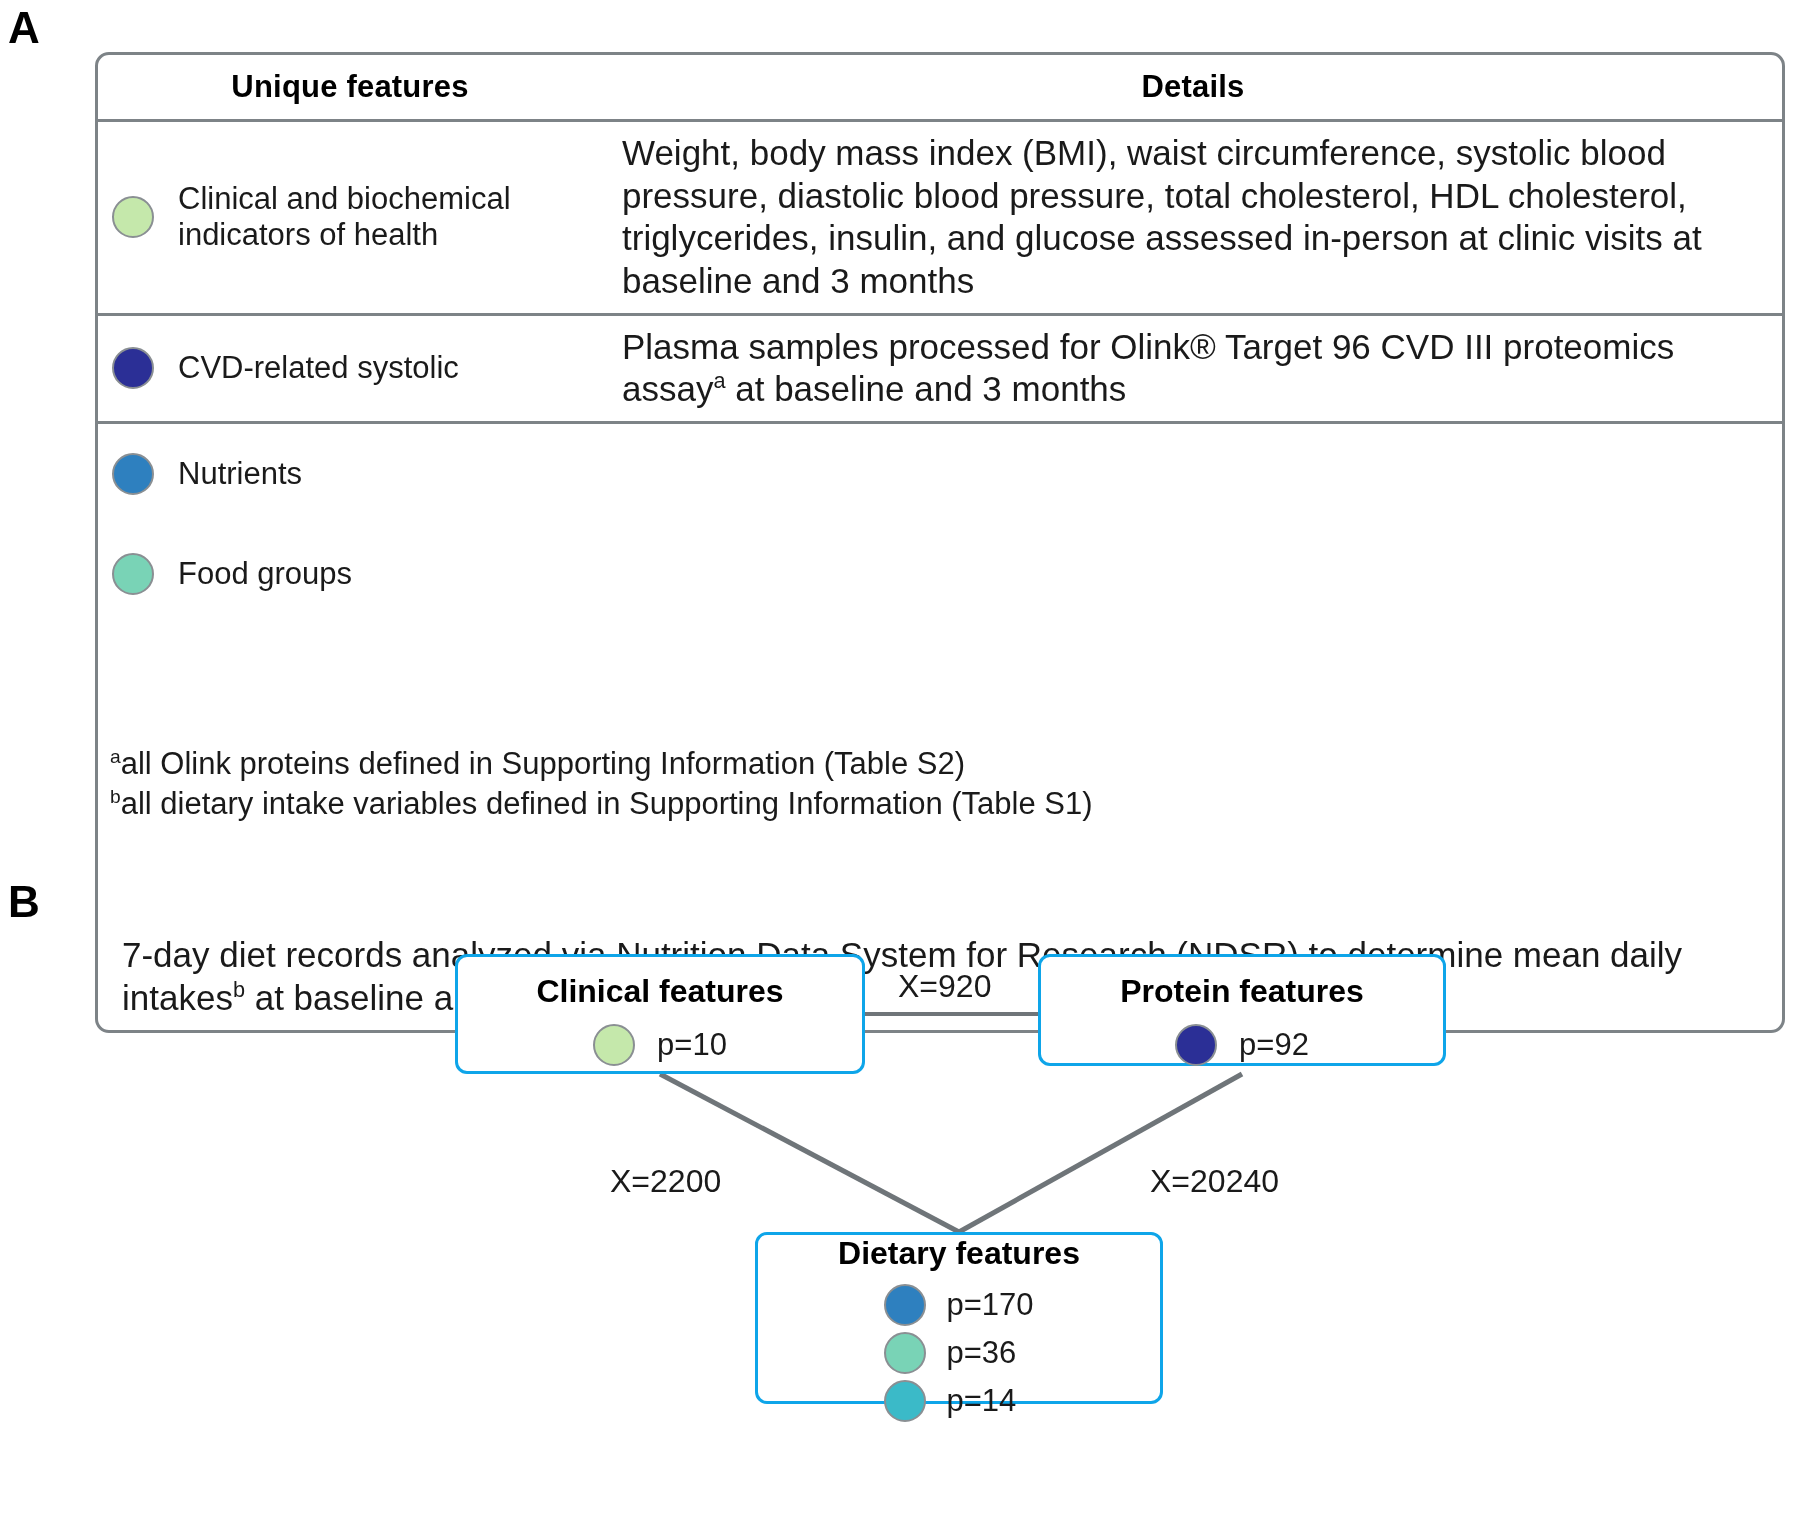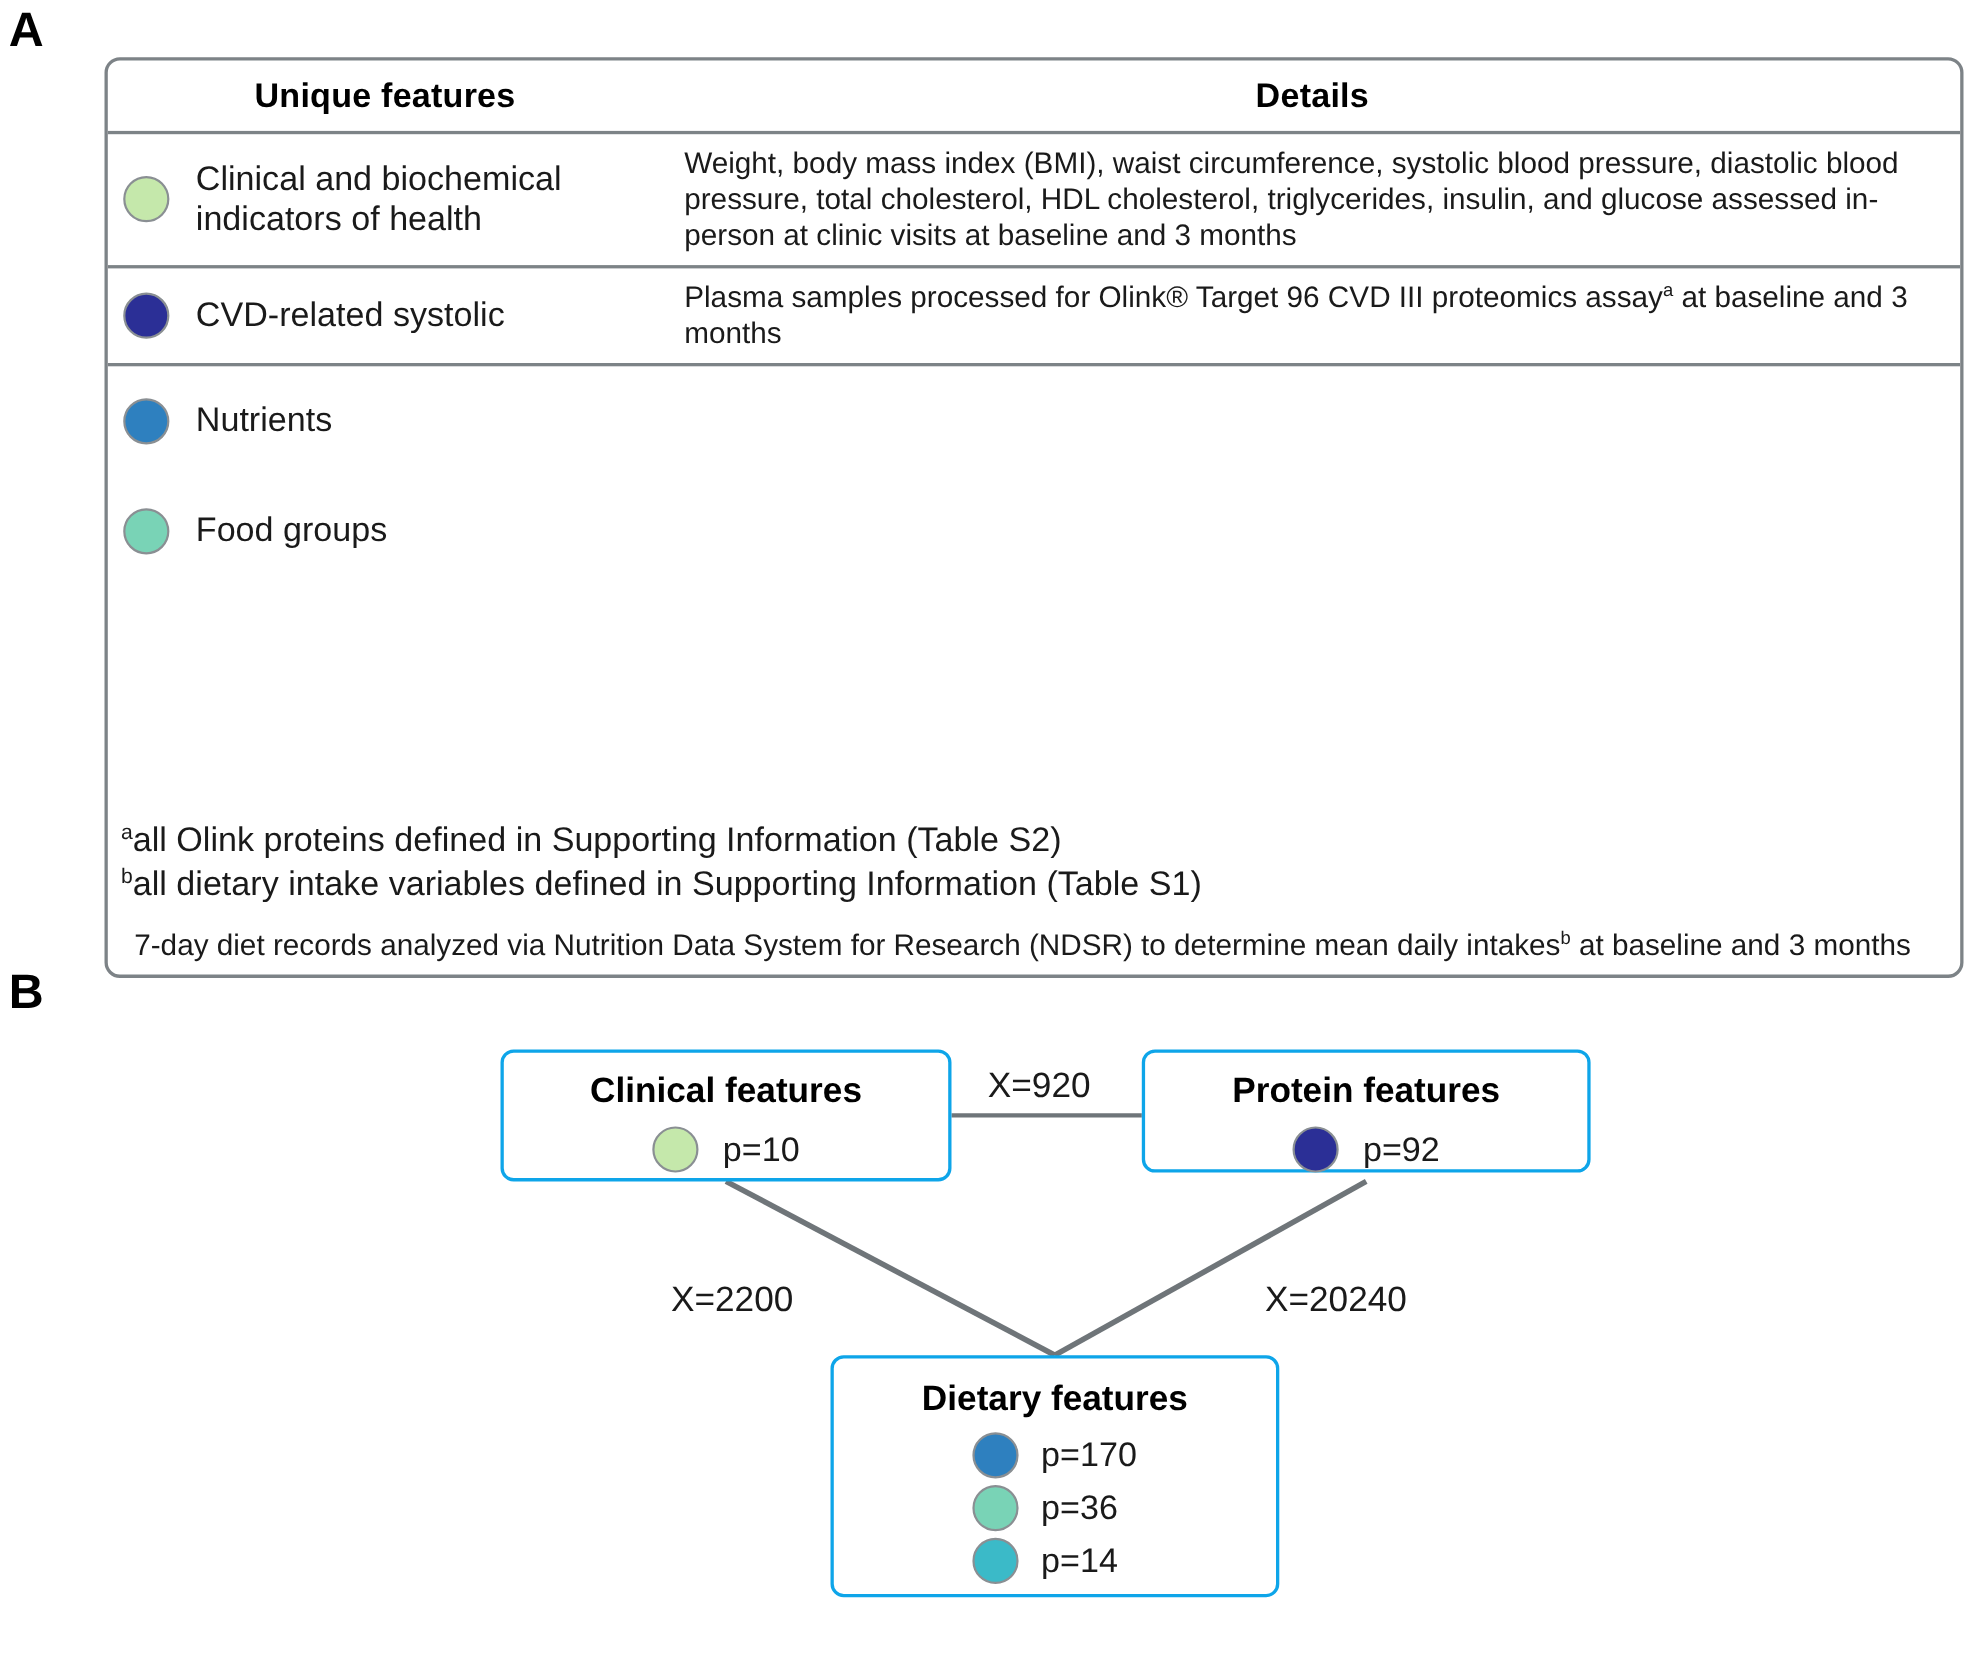--- a/index.html
+++ b/index.html
@@ -87,21 +87,21 @@
     border: 2px solid #8a8f93;
     box-sizing: border-box;
     margin-right: 24px;
   }
   .feature-label {
     font-size: 31px;
     line-height: 1.18;
     color: #1a1a1a;
   }
   .detail-text {
-    font-size: 27px;
+    font-size: 35px;
     line-height: 1.22;
     color: #1a1a1a;
   }
   .detail-text sup {
     font-size: 0.62em;
     vertical-align: super;
     line-height: 0;
   }
 
   
@@ -191,21 +191,21 @@
     margin-right: 22px;
   }
   .node-p {
     font-size: 31px;
     color: #1a1a1a;
     white-space: nowrap;
   }
 
   #node-clinical { left: 455px; top: 94px;  width: 410px; height: 120px; padding-top: 16px; }
   #node-protein  { left: 1038px; top: 94px; width: 408px; height: 112px; padding-top: 16px; }
-  #node-dietary  { left: 755px; top: 372px; width: 408px; height: 220px; padding-top: 18px; }
+  #node-dietary  { left: 755px; top: 372px; width: 408px; height: 172px; }
 
   #node-clinical .node-row,
   #node-protein  .node-row { margin-top: 14px; text-align: right; }
 
   #node-dietary .node-rows {
     margin-top: 12px;
     display: flex;
     flex-direction: column;
     gap: 6px;
   }

